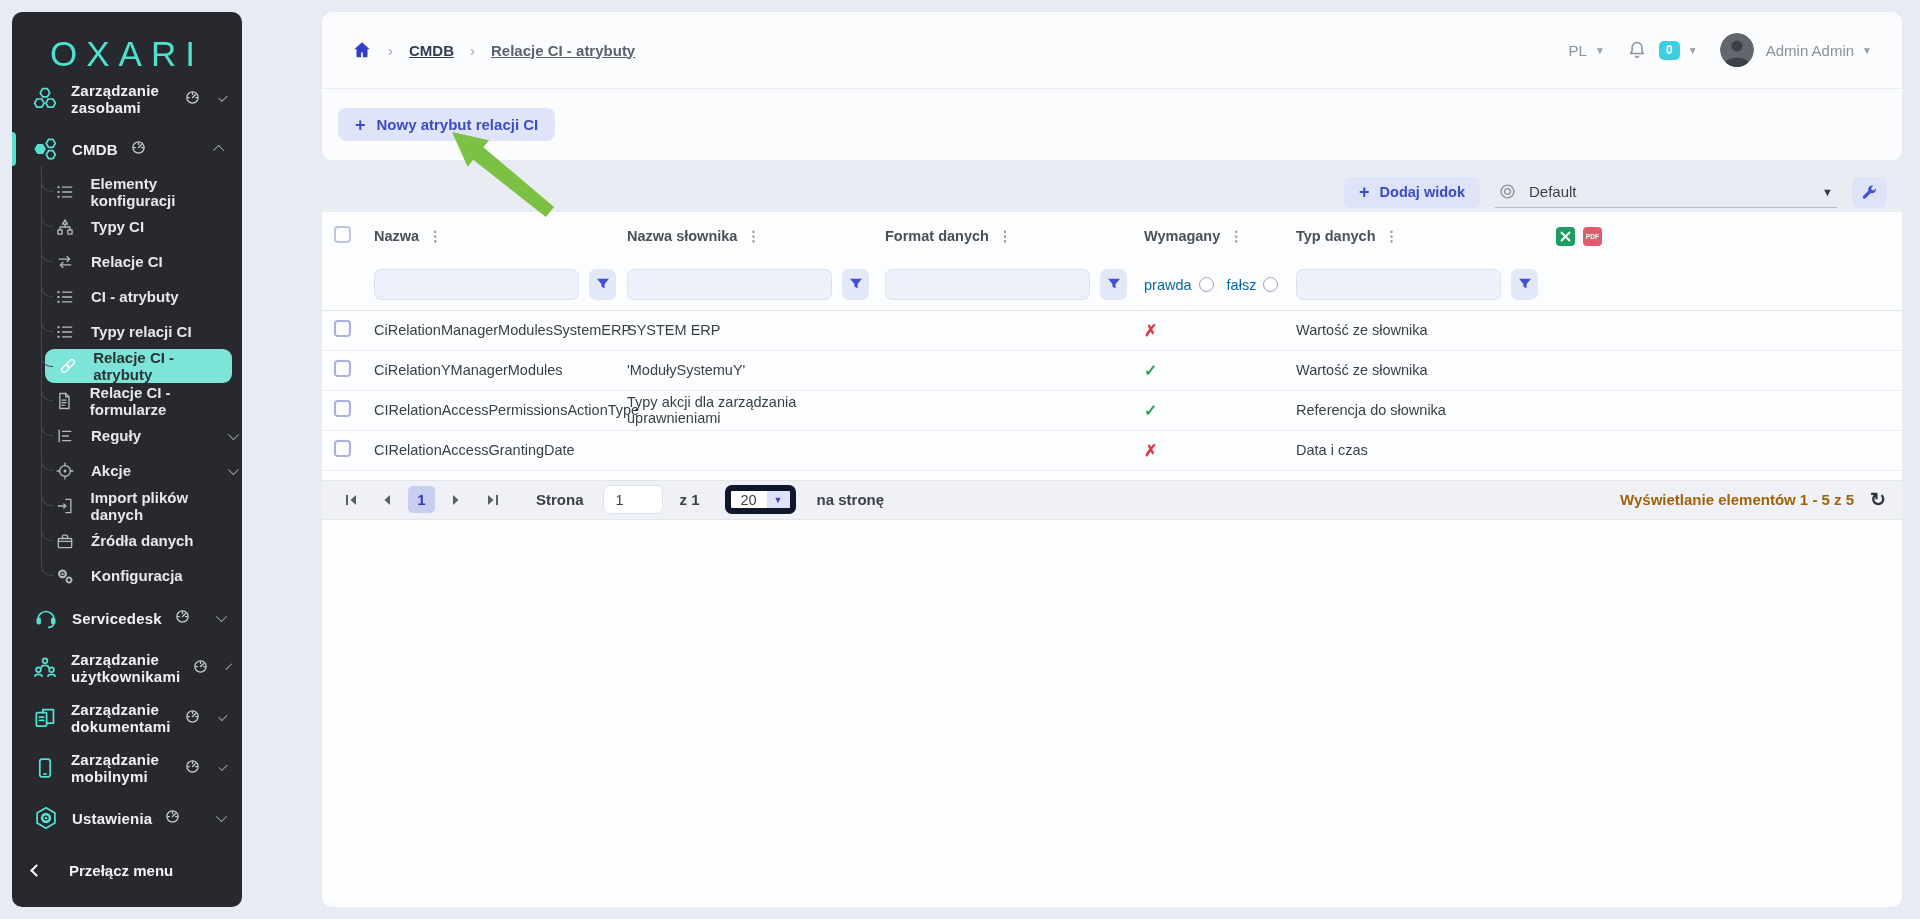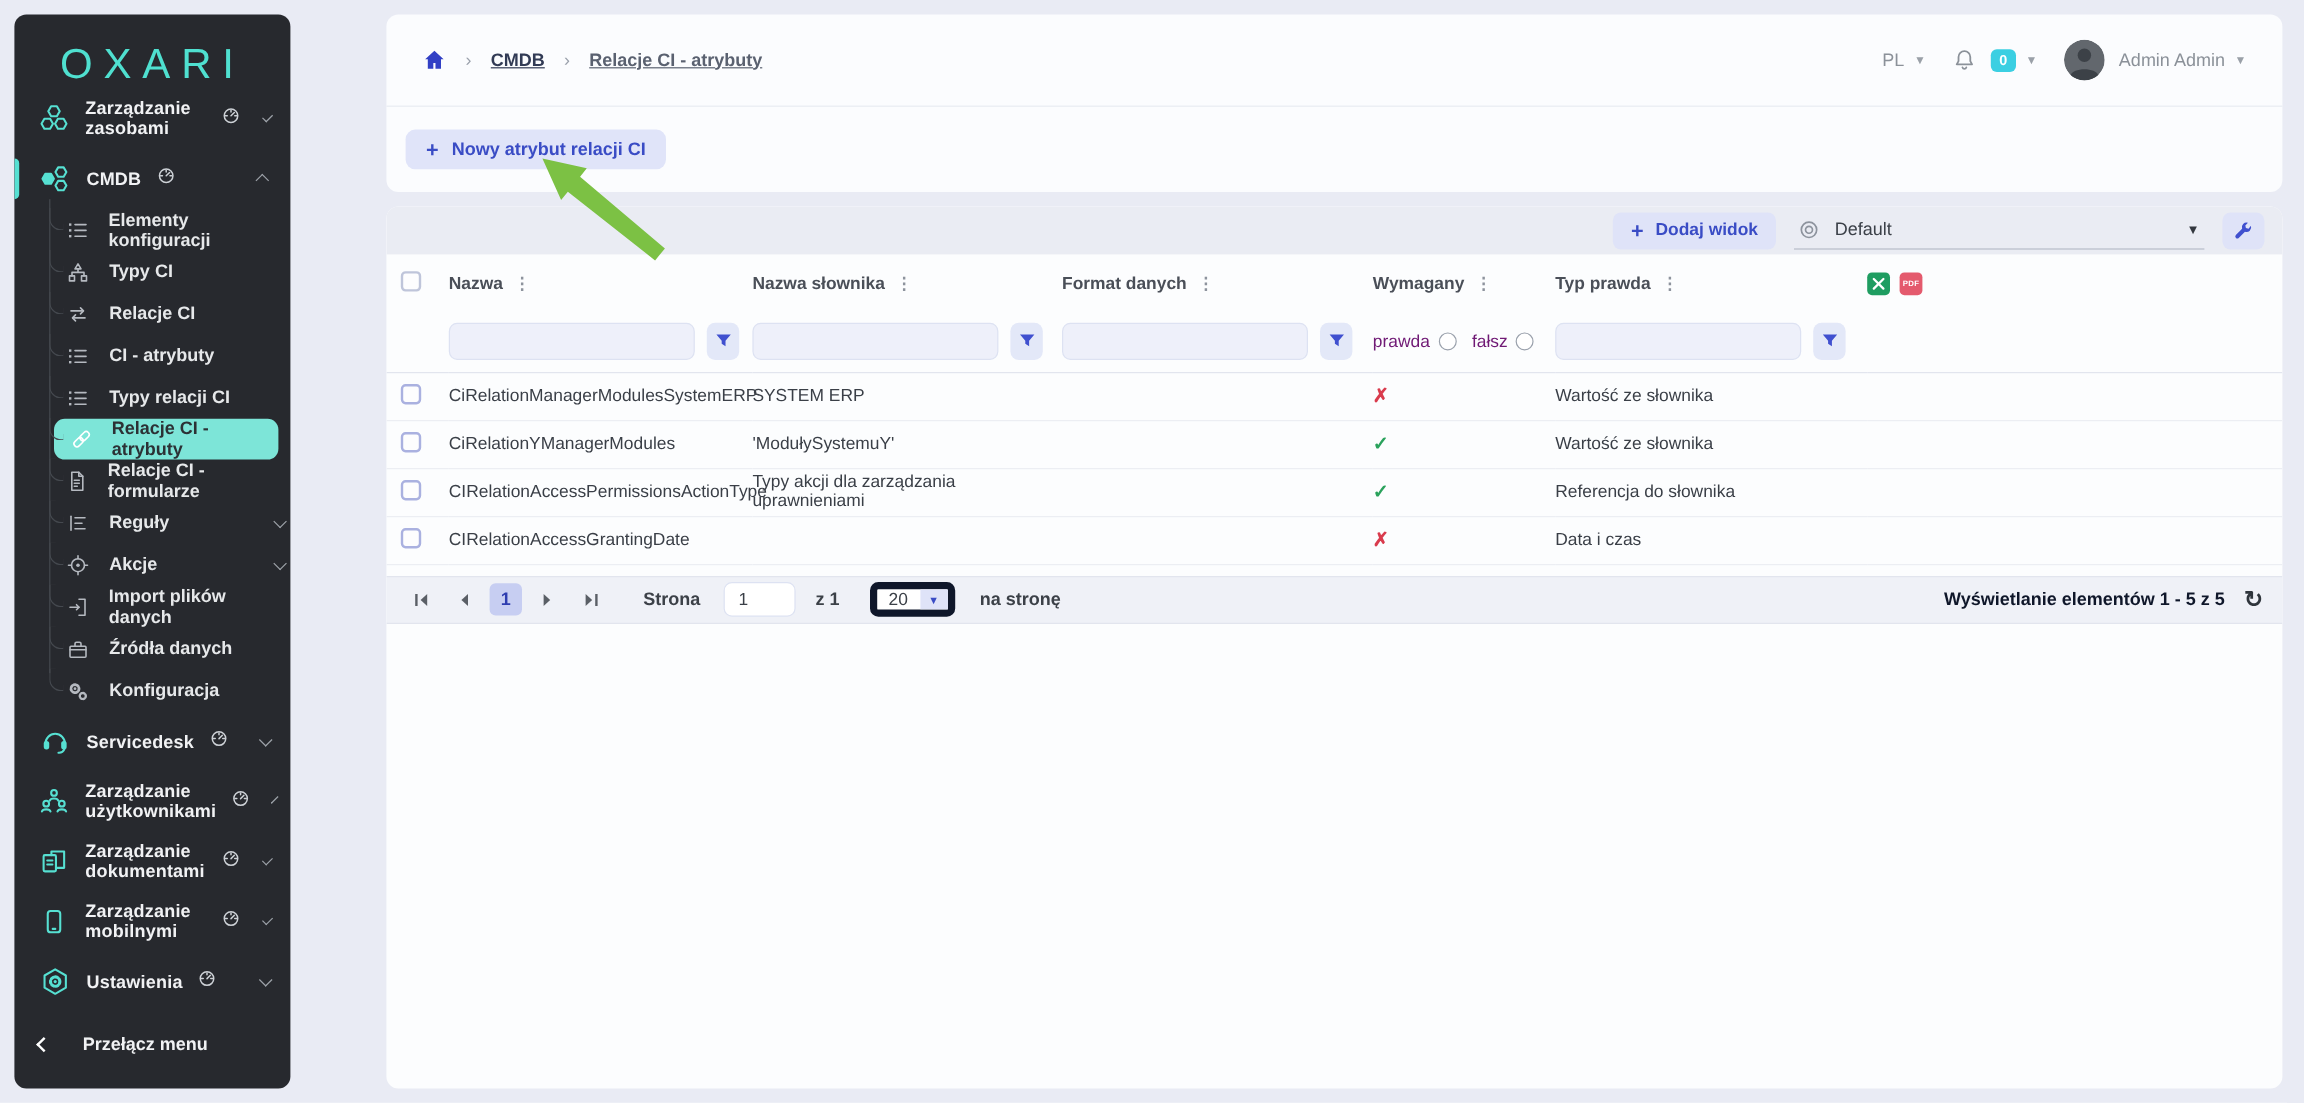--- a/index.html
+++ b/index.html
@@ -59,21 +59,21 @@
   table{width:100%;border-collapse:collapse;table-layout:fixed}
   th,td{text-align:left;vertical-align:middle;padding:0 10px 0 0;font-size:14.5px}
   thead .hdr-cells th{height:48px;color:#4a4f58;font-weight:600}
   .col-menu{color:#8d939d;font-weight:700;font-size:14px;margin-left:9px;letter-spacing:0;cursor:pointer}
   .cbx{display:inline-block;width:17px;height:17px;border:2px solid #aab1e0;border-radius:4px;background:#fdfdfe;margin-left:12px;cursor:pointer}
   thead .cbx{border-color:#bfc5da}
   .filter-cells td{height:50px;border-bottom:1px solid #e2e5ee}
   .flt{display:flex;align-items:center;gap:10px}
   .flt input{width:205px;height:31px;background:#eef0fa;border:1px solid #dde2f2;border-radius:7px;outline:none;padding:0 10px;font-family:inherit;font-size:14px;color:#3a3f47}
   .funnel-btn{width:27px;height:31px;background:#e3e8f8;border:none;border-radius:7px;display:grid;place-items:center;cursor:pointer;flex:none}
-  .radio-flt{display:flex;align-items:center;gap:7px;font-size:14.5px;color:#701a75}
+  .radio-flt{display:flex;align-items:center;gap:7px;font-size:14.5px;color:#0369a1}
   .radio{width:15px;height:15px;border:1.5px solid #9aa1ac;border-radius:50%;background:#fff;display:inline-block;cursor:pointer}
   .radio-flt .second{margin-left:6px}
   tbody td{height:40px;border-bottom:1px solid #eceef3;color:#3a3f47}
   tbody tr:first-child td{border-top:1px solid #eceef3}
   .mark-no{color:#d93b4d;font-weight:700;font-size:16px}
   .mark-ok{color:#2aa25c;font-weight:700;font-size:16px}
   .export-icons{display:flex;gap:8px;align-items:center}
   .file-ic{width:19px;height:19px;border-radius:4px;display:grid;place-items:center;cursor:pointer}
   .file-ic.xls{background:#1f9d61}
   .file-ic.pdf{background:#e45a6d;color:#fff;font-size:6.5px;font-weight:700;letter-spacing:.2px}
@@ -82,21 +82,21 @@
   .pg-btn{width:26px;height:26px;display:grid;place-items:center;color:#5a5f66;cursor:pointer;background:none;border:none}
   .pg-current{width:27px;height:27px;background:#c7cef2;border-radius:5px;display:grid;place-items:center;color:#2e3db0;font-weight:600;cursor:pointer}
   .pg-label{margin-left:22px;font-weight:600}
   .pg-input{width:60px;height:29px;background:#fff;border:1px solid #dde2f2;border-radius:7px;outline:none;padding:0 12px;font-family:inherit;font-size:14.5px;color:#3a3f47;margin-left:10px}
   .pg-of{margin-left:8px;font-weight:600}
   .size-select{display:flex;align-items:center;height:29px;background:#fff;border:6px solid #0f172a;border-radius:7px;overflow:hidden;margin-left:16px;cursor:pointer}
   .size-select .val{width:36px;text-align:center;font-size:14.5px}
   .size-select .dd{width:23px;height:100%;background:#dfe3f8;display:grid;place-items:center;color:#3a4cc5;font-size:9px}
   .per-page{margin-left:12px;font-weight:700}
   .pg-right{margin-left:auto;display:flex;align-items:center;gap:16px}
-  .summary{font-size:15px;color:#0f172a;font-weight:600}
+  .summary{font-size:15px;color:#a16207;font-weight:600}
   .refresh{font-size:19px;color:#2f353c;cursor:pointer;font-weight:700}
 </style>
 </head>
 <body>
 
 <aside>
   <div class="logo">OXARI</div>
   <nav id="menu">
       <div class="side-item">
         <span class="icn top">
@@ -459,21 +459,21 @@
         <col style="width:260px">
         <col>
       </colgroup>
     <thead>
       <tr class="hdr-cells">
         <th><span class="cbx"></span></th>
         <th><span>Nazwa</span><span class="col-menu">⋮</span></th>
         <th><span>Nazwa słownika</span><span class="col-menu">⋮</span></th>
         <th><span>Format danych</span><span class="col-menu">⋮</span></th>
         <th><span>Wymagany</span><span class="col-menu">⋮</span></th>
-        <th><span>Typ prawda</span><span class="col-menu">⋮</span></th>
+        <th><span>Typ danych</span><span class="col-menu">⋮</span></th>
         <th>
           <div class="export-icons">
             <span class="file-ic xls">
               <svg width="11" height="11" viewBox="0 0 11 11">
                   <path d="M1.5 1.5 9.5 9.5 M9.5 1.5 1.5 9.5" stroke="#fff" stroke-width="1.9" stroke-linecap="round"></path>
                 </svg>
             </span>
             <span class="file-ic pdf">PDF</span>
           </div>
         </th>

